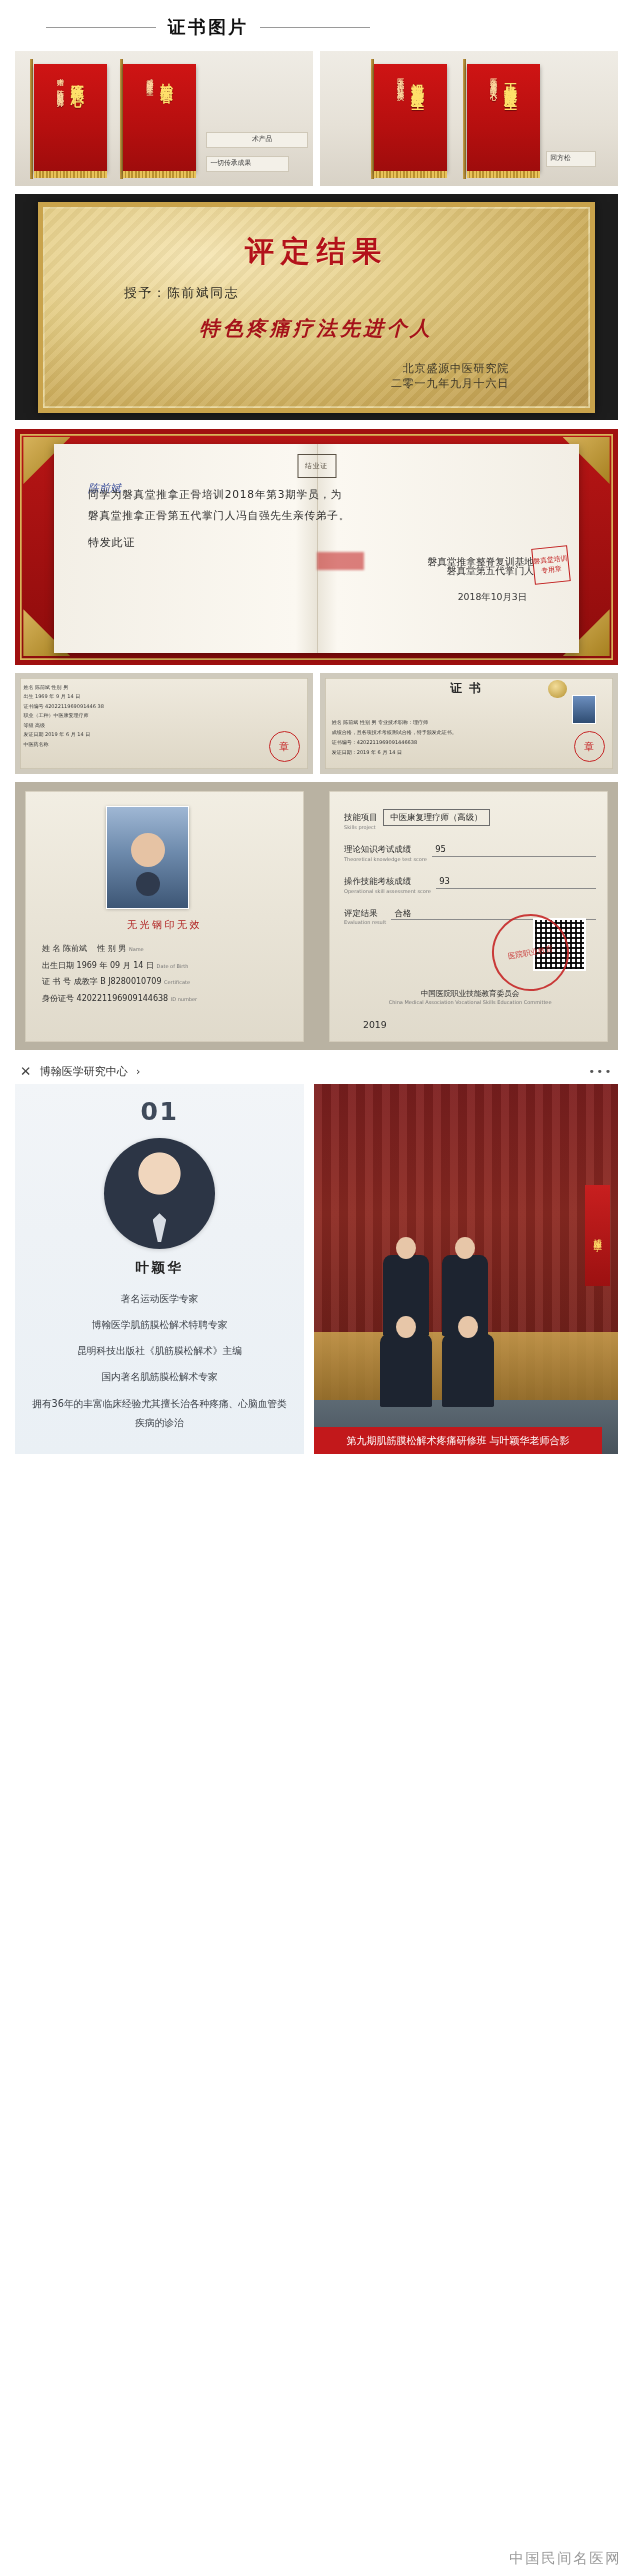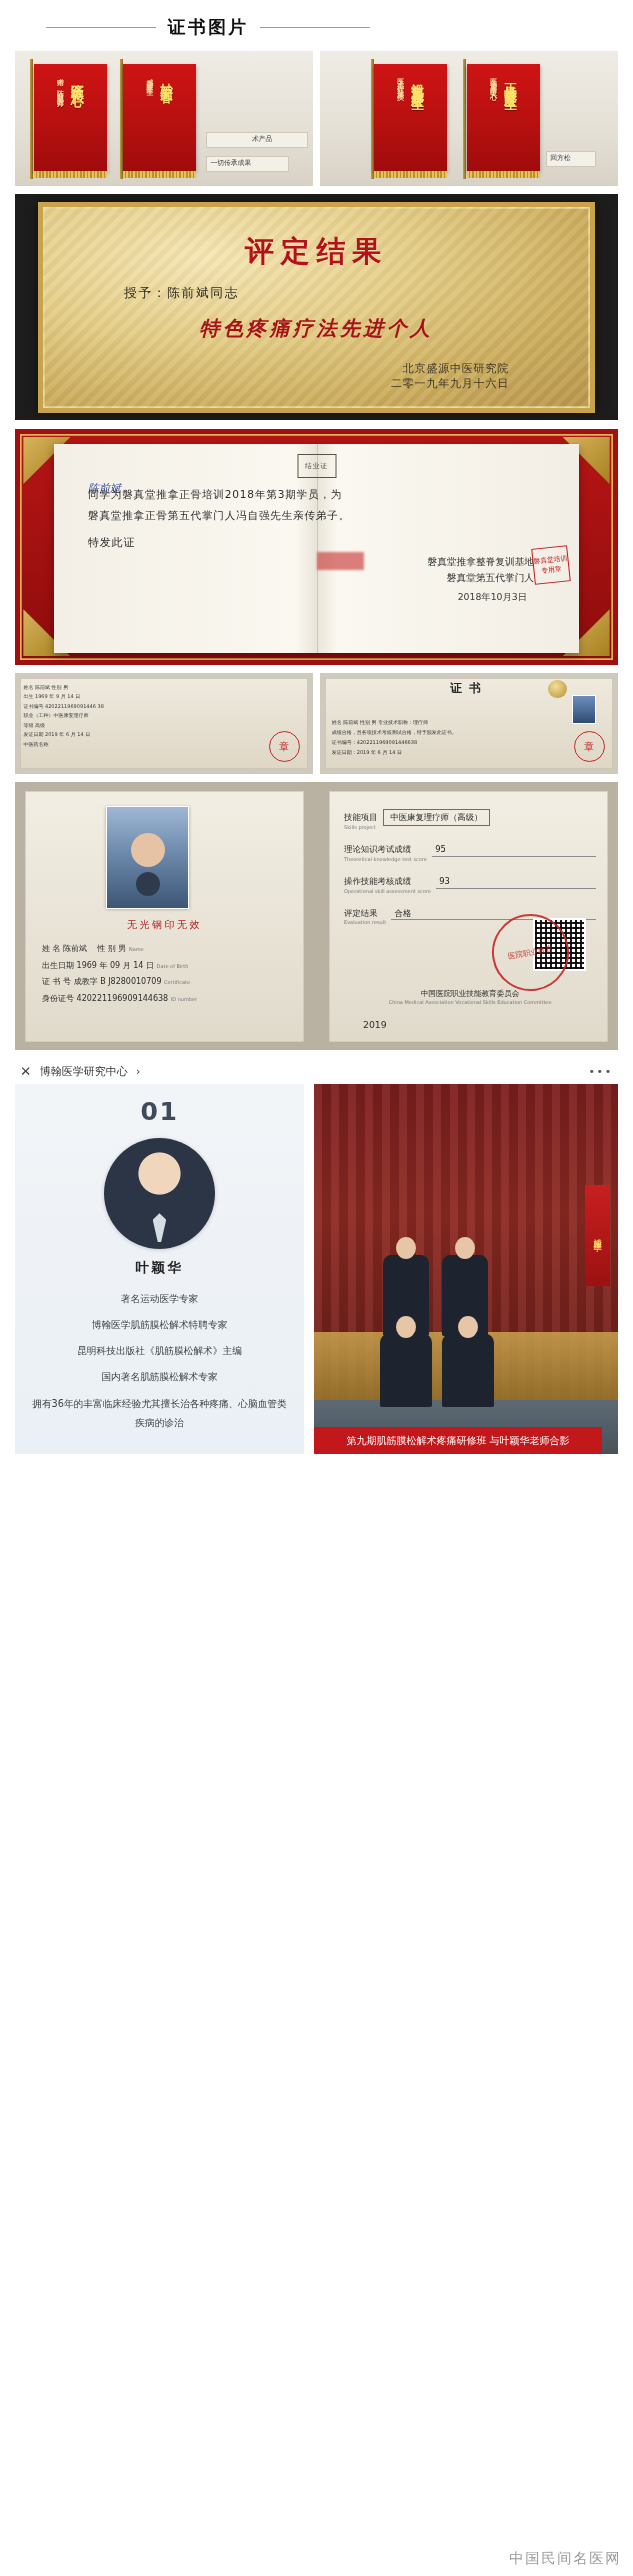--- a/index.html
+++ b/index.html
@@ -242,21 +242,21 @@
     color: #2b2b2b;
     font-size: 10.6px;
     letter-spacing: 0.8px;
     line-height: 1.6;
     font-family: "DejaVu Sans", "Liberation Sans", sans-serif;
   }
   .book .l1 { top: 57px; }
   .book .l2 { top: 78px; }
   .book .l3 { top: 105px; left: 73px; font-size: 11px; }
   .book .sig1 { position: absolute; top: 127px; right: 84px; font-size: 9.7px; color: #2b2b2b; font-family:"DejaVu Sans","Liberation Sans",sans-serif;}
-  .book .sig2 { position: absolute; top: 143px; right: 84px; font-size: 9.7px; color: #2b2b2b; font-family:Liberation Serif, serif;}
+  .book .sig2 { position: absolute; top: 136px; right: 84px; font-size: 9.7px; color: #2b2b2b; font-family:Liberation Serif, serif;}
   .book .date { position: absolute; top: 162px; right: 91px; font-size: 9.3px; color: #3a3a3a; font-family:"DejaVu Sans","Liberation Sans",sans-serif;}
   .book .stamp {
     position: absolute;
     top: 118px; right: 49px;
     width: 34px; height: 34px;
     border: 1.7px solid #c01a1a;
     color: #c01a1a;
     font-size: 6.8px;
     display: flex; align-items: center; justify-content: center;
     text-align: center;

